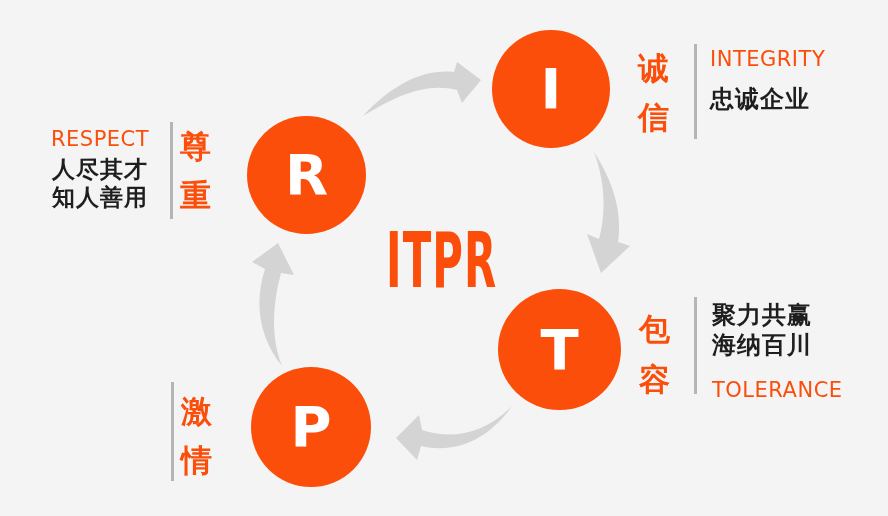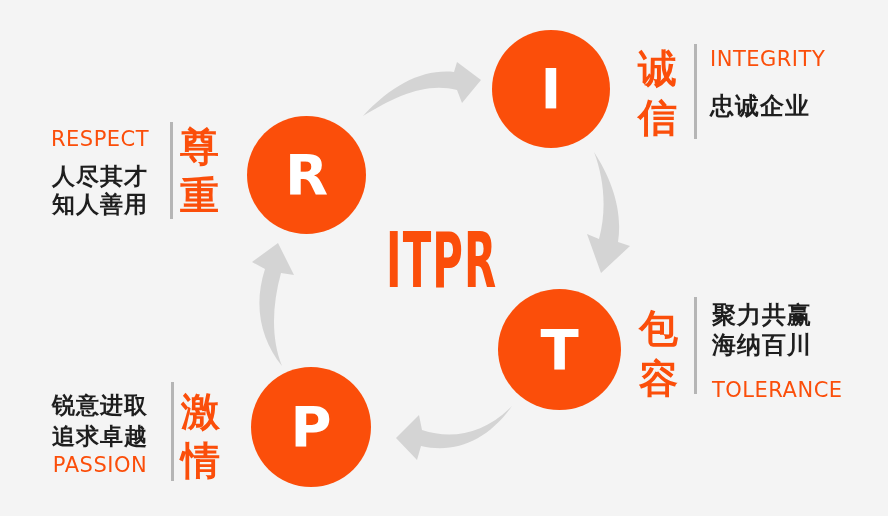--- a/index.html
+++ b/index.html
@@ -14,21 +14,21 @@
     background:var(--accent-orange,#fb4e0a);
     display:flex; align-items:center; justify-content:center;
   }
   .circle .letter {
     color:#ffffff; font-weight:bold; font-size:56px; line-height:1;
   }
   .arrow { position:absolute; display:block; }
   .arrow path { fill:var(--arrow-gray,#d4d4d4); }
   .divider { position:absolute; width:3px; background:var(--divider-gray,#b5b5b5); }
   .cn-heading {
-    position:absolute; width:52px; font-size:39px; line-height:49px;
+    position:absolute; width:52px; font-size:31px; line-height:49px;
     font-weight:bold; color:var(--accent-orange,#fb4e0a);
     word-break:break-all; overflow-wrap:anywhere;
   }
   .block { position:absolute; }
   .block.centered { text-align:center; }
   .en-label {
     font-size:21px; font-weight:normal; line-height:1;
     color:var(--accent-orange,#fb4e0a); letter-spacing:0.5px;
   }
   .desc { color:var(--text-dark,#1e1e1e); font-weight:600; letter-spacing:1px; }
@@ -75,48 +75,41 @@
   <div class="circle" style="left:251px;top:367px;width:120px;height:120px">
     <span class="letter">P</span>
   </div>
 
   <div class="center-title">ITPR</div>
 
   <div class="cn-heading" style="left:638px;top:44px">诚信</div>
   <div class="divider" style="left:694px;top:44px;height:95px"></div>
   <div class="block" style="left:710px;top:49px">
     <div class="en-label">INTEGRITY</div>
-    <div class="desc desc-24" style="margin-top:22px">
+    <div class="desc desc-24" style="margin-top:15px">
       <div>忠诚企业</div>
     </div>
   </div>
 
   <div class="block centered" style="left:30px;top:129px;width:140px">
     <div class="en-label">RESPECT</div>
-    <div class="desc desc-23" style="margin-top:12px">
+    <div class="desc desc-23" style="margin-top:5px">
       <div>人尽其才</div>
       <div>知人善用</div>
     </div>
   </div>
   <div class="divider" style="left:170px;top:122px;height:97px"></div>
   <div class="cn-heading" style="left:180px;top:122px">尊重</div>
 
   <div class="cn-heading" style="left:639px;top:304px;line-height:50px">包容</div>
   <div class="divider" style="left:694px;top:297px;height:97px"></div>
   <div class="block" style="left:712px;top:300px">
     <div class="desc desc-24b">
       <div>聚力共赢</div>
       <div>海纳百川</div>
     </div>
     <div class="en-label" style="margin-top:20px">TOLERANCE</div>
   </div>
 
-  <div class="block centered" style="left:30px;top:390px;width:140px">
-    <div class="desc desc-23b">
-      <div>锐意进取</div>
-      <div>追求卓越</div>
-    </div>
-    <div class="en-label" style="margin-top:3px">PASSION</div>
-  </div>
   <div class="divider" style="left:171px;top:382px;height:99px"></div>
   <div class="cn-heading" style="left:181px;top:387px">激情</div>
 
 </div>
 
 </body></html>

